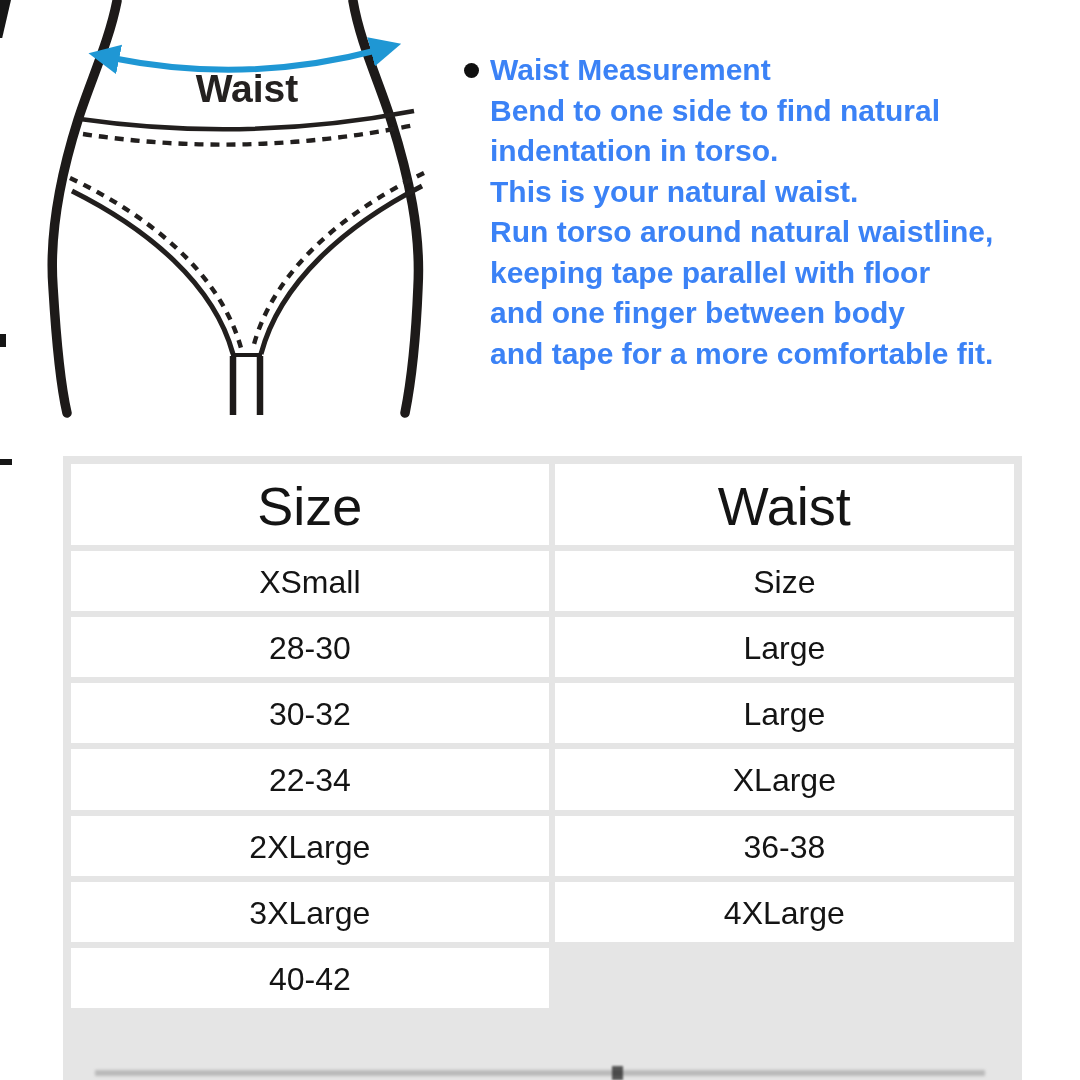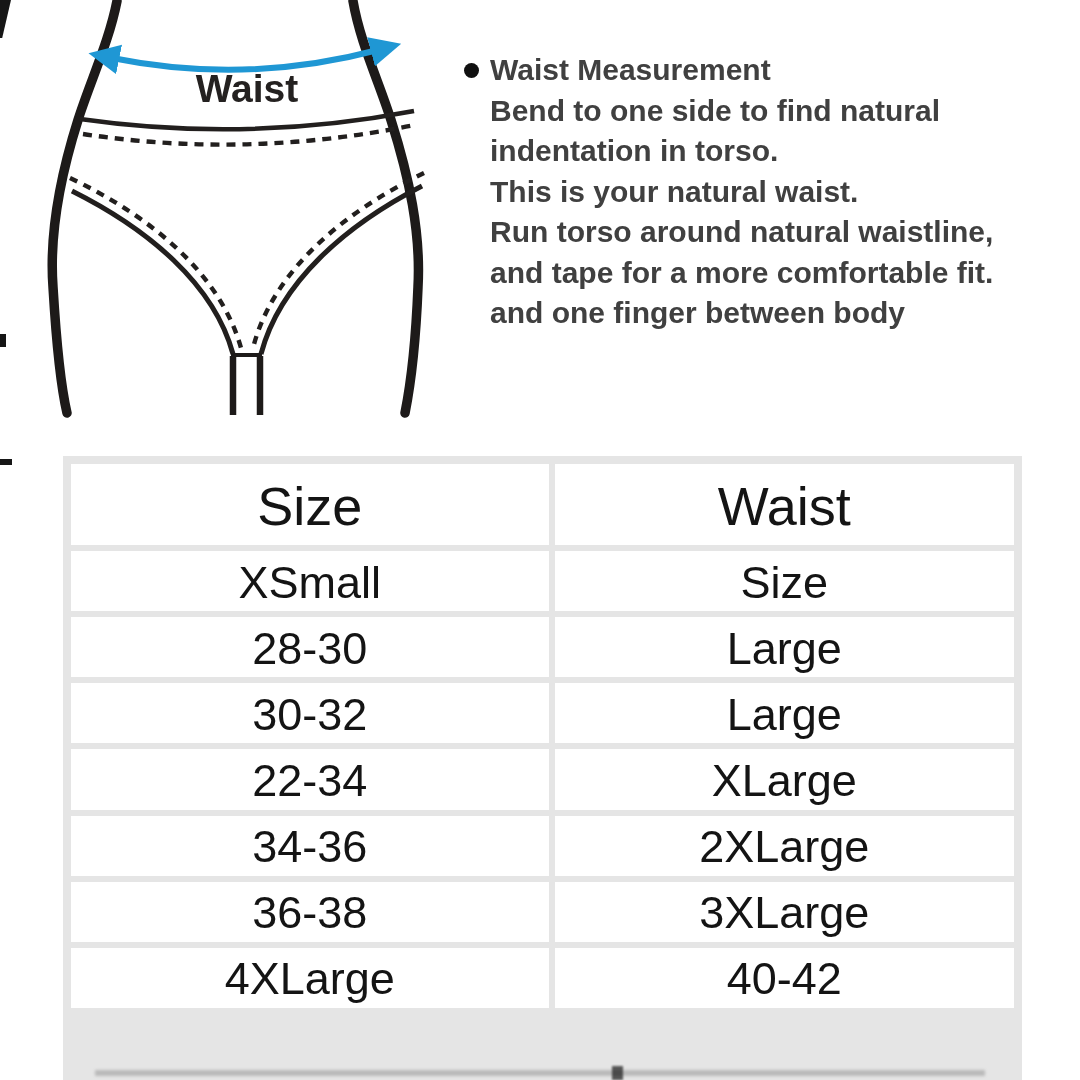--- a/index.html
+++ b/index.html
@@ -7,41 +7,41 @@
     width:1080px;height:1080px;position:relative;overflow:hidden;
     background:#ffffff;
     font-family:"Liberation Sans","DejaVu Sans",sans-serif;
     color:#151515;
   }
   
   .figure-wrap{position:absolute;left:0;top:0;width:470px;height:436px;}
   
   .instructions{
     position:absolute;left:462px;top:50px;width:606px;
-    font-size:30px;font-weight:700;line-height:40.5px;color:#404040;
+    font-size:30px;font-weight:700;line-height:40.5px;color:#3b82f6;
     letter-spacing:0px;
   }
   .instr-line{white-space:nowrap;padding-left:28px;position:relative;}
   .instr-heading{padding-left:28px;position:relative;}
   .bullet-dot{
     position:absolute;left:2px;top:13px;width:15px;height:15px;border-radius:50%;
     background:#101010;
   }
   
   .size-table{
     position:absolute;left:63px;top:456px;width:959px;height:626px;
     background:#e5e5e5;padding:8px;box-sizing:border-box;
     display:grid;
     grid-template-columns:1.04fr 1fr;
     grid-template-rows:81px repeat(8,1fr);
     gap:6px;
   }
   .cell{
     background:#ffffff;display:flex;align-items:center;justify-content:center;
-    font-size:45px;color:#141414;line-height:1;padding-top:2px;
+    font-size:32px;color:#141414;line-height:1;padding-top:2px;
   }
   .cell.head{font-size:54px;}
   
   .artifact{position:absolute;background:#161616;}
   .smear{position:absolute;background:#6a6a6a;opacity:.35;filter:blur(1.5px);}
   .smear-dark{position:absolute;background:#1b1b1b;opacity:.7;filter:blur(.8px);}
 </style>
 </head>
 <body>
 
@@ -84,41 +84,41 @@
 
 <div class="instructions">
   <div class="instr-heading">
     <span class="bullet-dot"></span>
     <span>Waist Measurement</span>
   </div>
   <div class="instr-line">Bend to one side to find natural</div>
   <div class="instr-line">indentation in torso.</div>
   <div class="instr-line">This is your natural waist.</div>
   <div class="instr-line">Run torso around natural waistline,</div>
+  <div class="instr-line">keeping tape parallel with floor</div>
+  <div class="instr-line">and one finger between body</div>
   <div class="instr-line">and tape for a more comfortable fit.</div>
-  <div class="instr-line">and one finger between body</div>
 </div>
 
 <div class="size-table">
   <div class="cell head">Size</div>
   <div class="cell head">Waist</div>
 
   <div class="cell">XSmall</div>
 
   <div class="cell">Size</div>
   <div class="cell">28-30</div>
 
   <div class="cell">Large</div>
   <div class="cell">30-32</div>
 
   <div class="cell">Large</div>
   <div class="cell">22-34</div>
 
   <div class="cell">XLarge</div>
-  <div class="cell">34-36</div>
 
   <div class="cell">2XLarge</div>
   <div class="cell">36-38</div>
 
   <div class="cell">3XLarge</div>
 
   <div class="cell">4XLarge</div>
   <div class="cell">40-42</div>
 </div>
 

